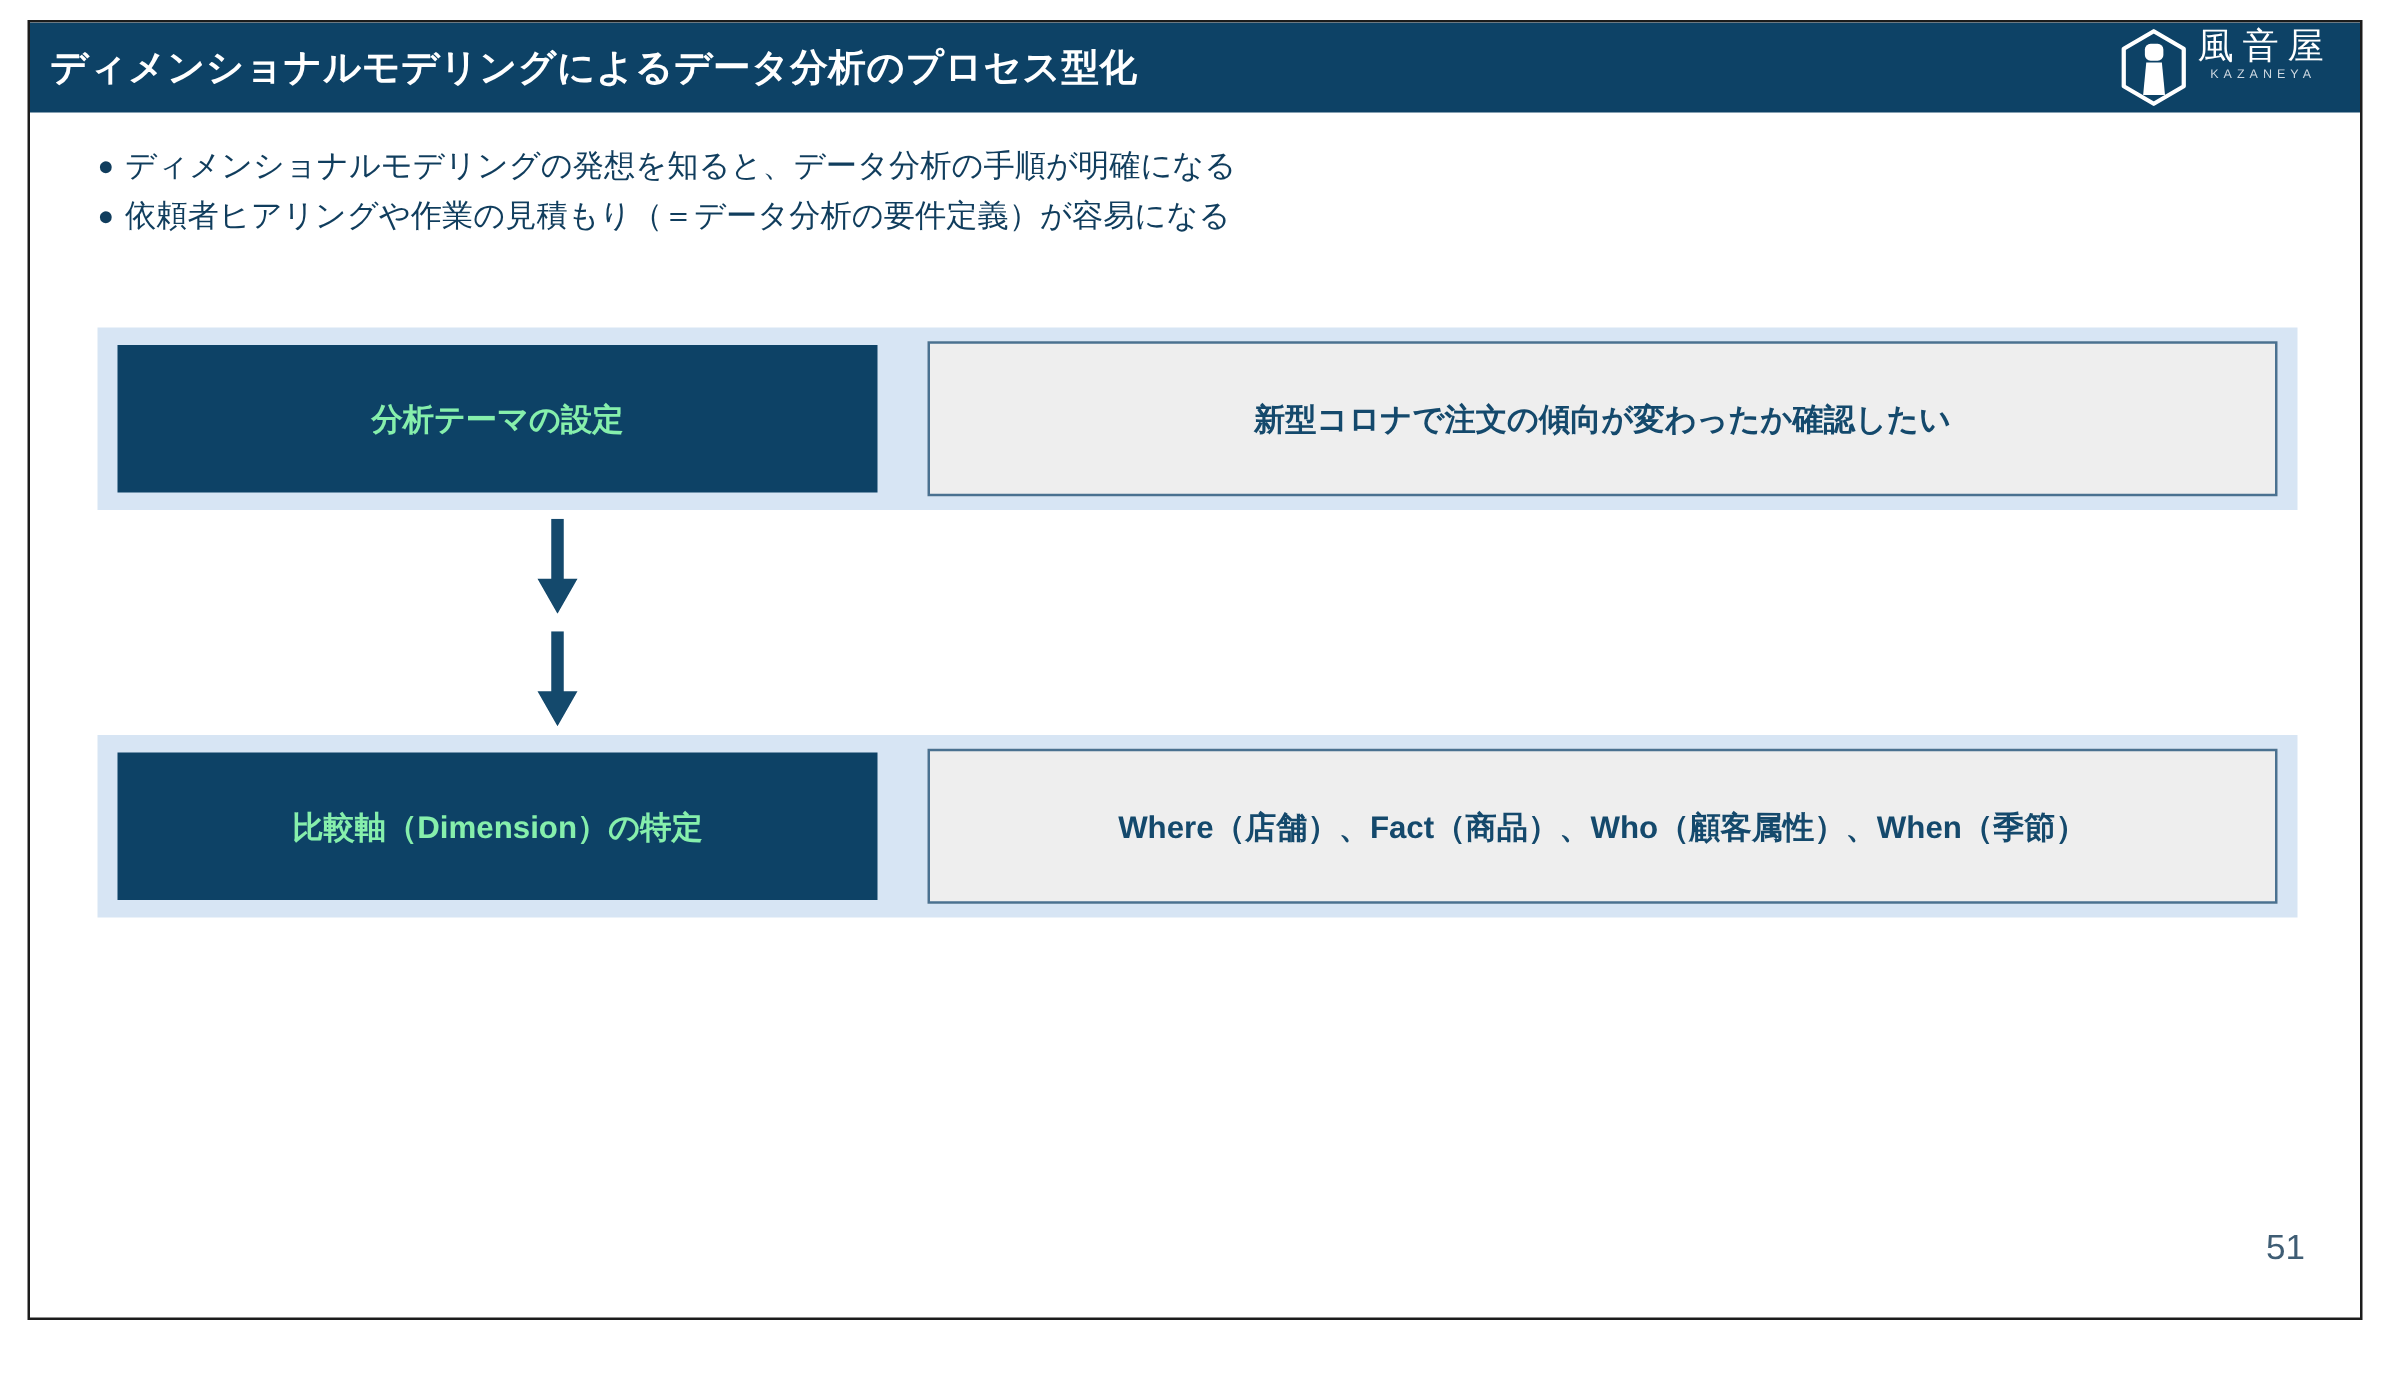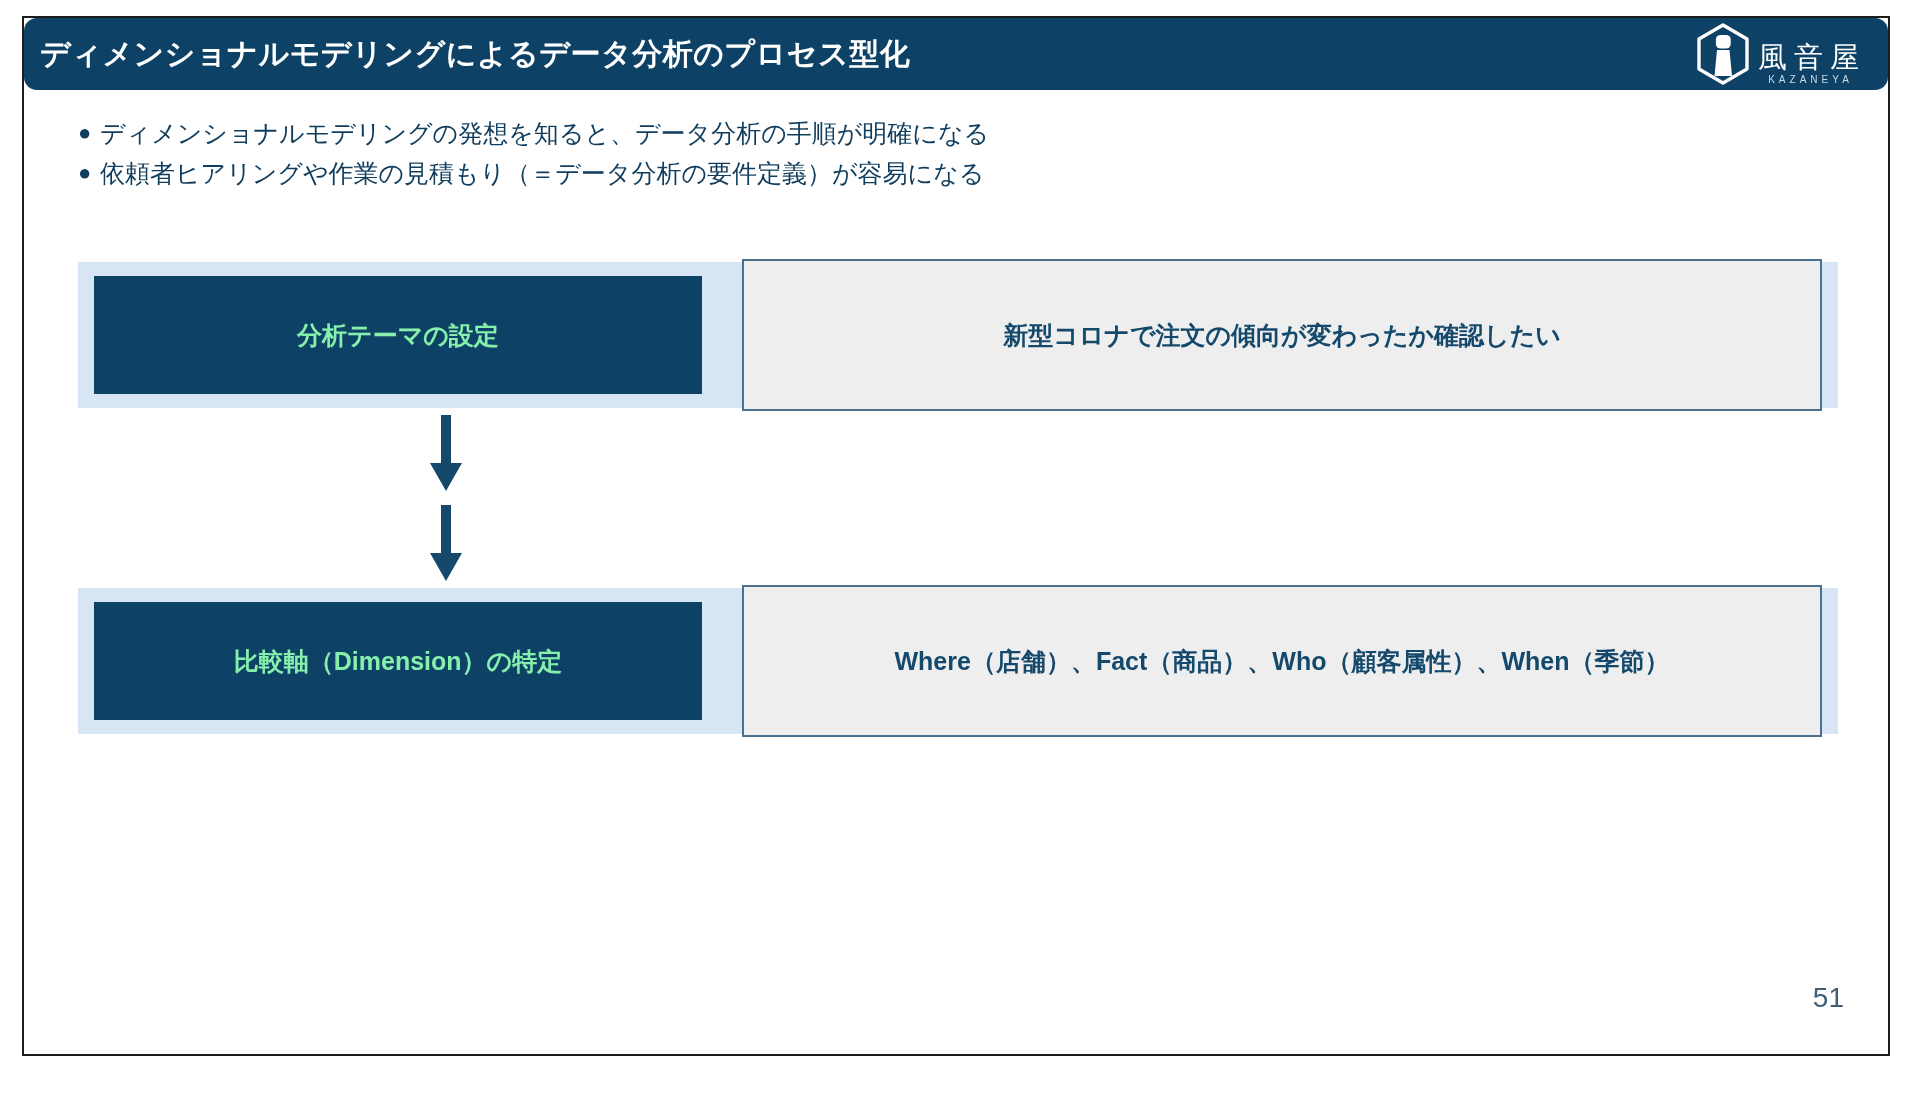--- a/index.html
+++ b/index.html
@@ -34,34 +34,33 @@
     left: 0;
     top: 0;
     width: 100%;
     height: 72px;
     background: #0d4266;
     display: flex;
     align-items: center;
     justify-content: space-between;
     box-sizing: border-box;
     padding: 0 22px 0 16px;
-    border-radius: 13px;
   }
   .title-text {
     color: #ffffff;
     font-size: 30px;
     font-weight: 700;
     letter-spacing: 0.5px;
     white-space: nowrap;
   }
 
   
   .logo {
     display: flex;
-    align-items: flex-end;
+    align-items: flex-start;
     gap: 0;
   }
   .logo-mark {
     width: 56px;
     height: 62px;
     flex: 0 0 auto;
   }
   .logo-words {
     display: flex;
     flex-direction: column;
@@ -140,21 +139,21 @@
     align-items: center;
     justify-content: center;
     box-sizing: border-box;
     white-space: nowrap;
   }
   .flow-gap {
     flex: 0 0 40px;
   }
   .flow-content {
     flex: 1 1 auto;
-    height: 152px;
+    height: 124px;
     background: #eeeeee;
     border: 2px solid #4a7190;
     color: #14496c;
     font-size: 25px;
     font-weight: 700;
     display: flex;
     align-items: center;
     justify-content: center;
     box-sizing: border-box;
     white-space: nowrap;

